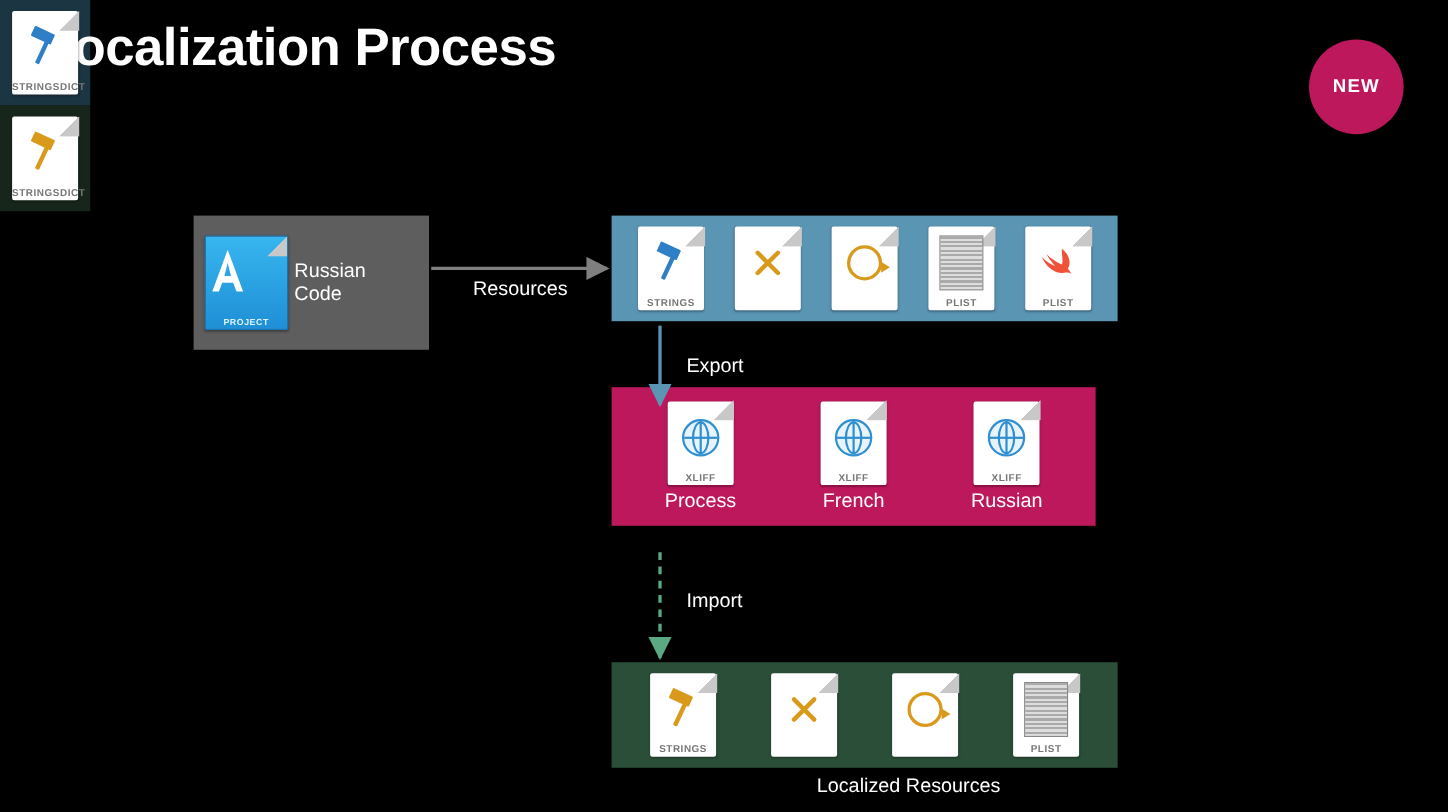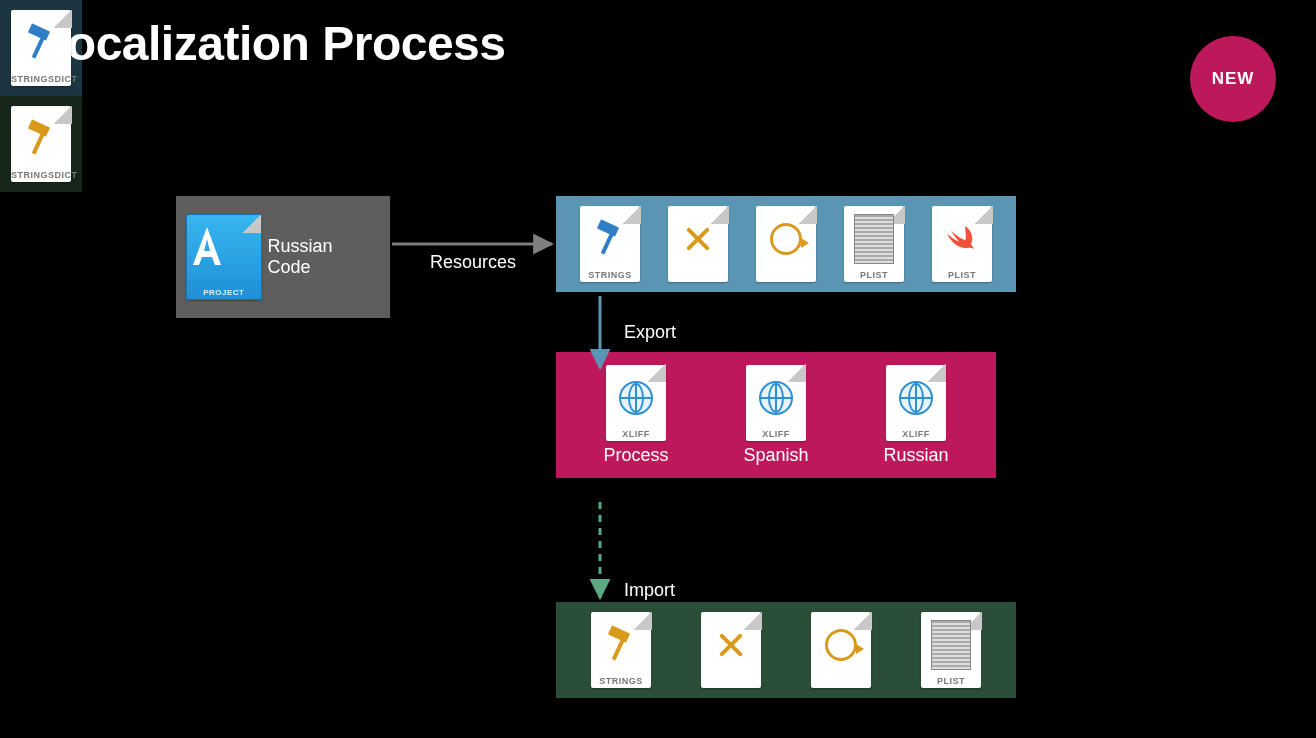--- a/index.html
+++ b/index.html
@@ -60,21 +60,21 @@
   .lang-cell .cap { font-size:18px; }
 
   .row3 { left:556px; top:602px; width:460px; height:96px; background:#2a4e37; }
   .row3-ext { left:1016px; top:602px; width:82px; height:96px; background:#17261b; display:flex; align-items:center; justify-content:center; }
   .loc-label { position:absolute; left:556px; top:704px; width:540px; text-align:center; font-size:18px; }
 
   
   .arrow-label { position:absolute; font-size:18px; }
   .lbl-resources { left:430px; top:252px; }
   .lbl-export    { left:624px; top:322px; }
-  .lbl-import    { left:624px; top:536px;margin-top:44px; }
+  .lbl-import    { left:624px; top:536px; }
 
   
   svg.arrows { position:absolute; left:0; top:0; width:1316px; height:738px; pointer-events:none; }
 </style>
 </head>
 <body>
 
 <div class="slide">
 
   <div class="title">Localization Process</div>
@@ -163,21 +163,21 @@
       <div class="lang-cell">
         <div class="file">
           <div class="dogear"></div>
           <div class="glyph">
             <div class="globe">
               <div class="merid"></div>
             </div>
           </div>
           <div class="lbl">XLIFF</div>
         </div>
-        <div class="cap">Spanish</div>
+        <div class="cap">French</div>
       </div>
       <div class="lang-cell">
         <div class="file">
           <div class="dogear"></div>
           <div class="glyph">
             <div class="globe">
               <div class="merid"></div>
             </div>
           </div>
           <div class="lbl">XLIFF</div>
@@ -218,20 +218,21 @@
     </div>
   <div class="row3-ext">
     <div class="file">
       <div class="dogear"></div>
       <div class="glyph">
           <div class="hammer amber"></div>
         </div>
       <div class="lbl">STRINGSDICT</div>
     </div>
   </div>
+  <div class="loc-label">Localized Resources</div>
 
   <div class="arrow-label lbl-resources">Resources</div>
   <div class="arrow-label lbl-export">Export</div>
   <div class="arrow-label lbl-import">Import</div>
 
   <svg class="arrows">
     <defs>
       <marker id="ah-grey" viewBox="0 0 10 10" refX="9" refY="5" markerWidth="7" markerHeight="7" orient="auto">
           <path d="M0 0 L10 5 L0 10 z" fill="#7f7f7f"></path>
         </marker>

